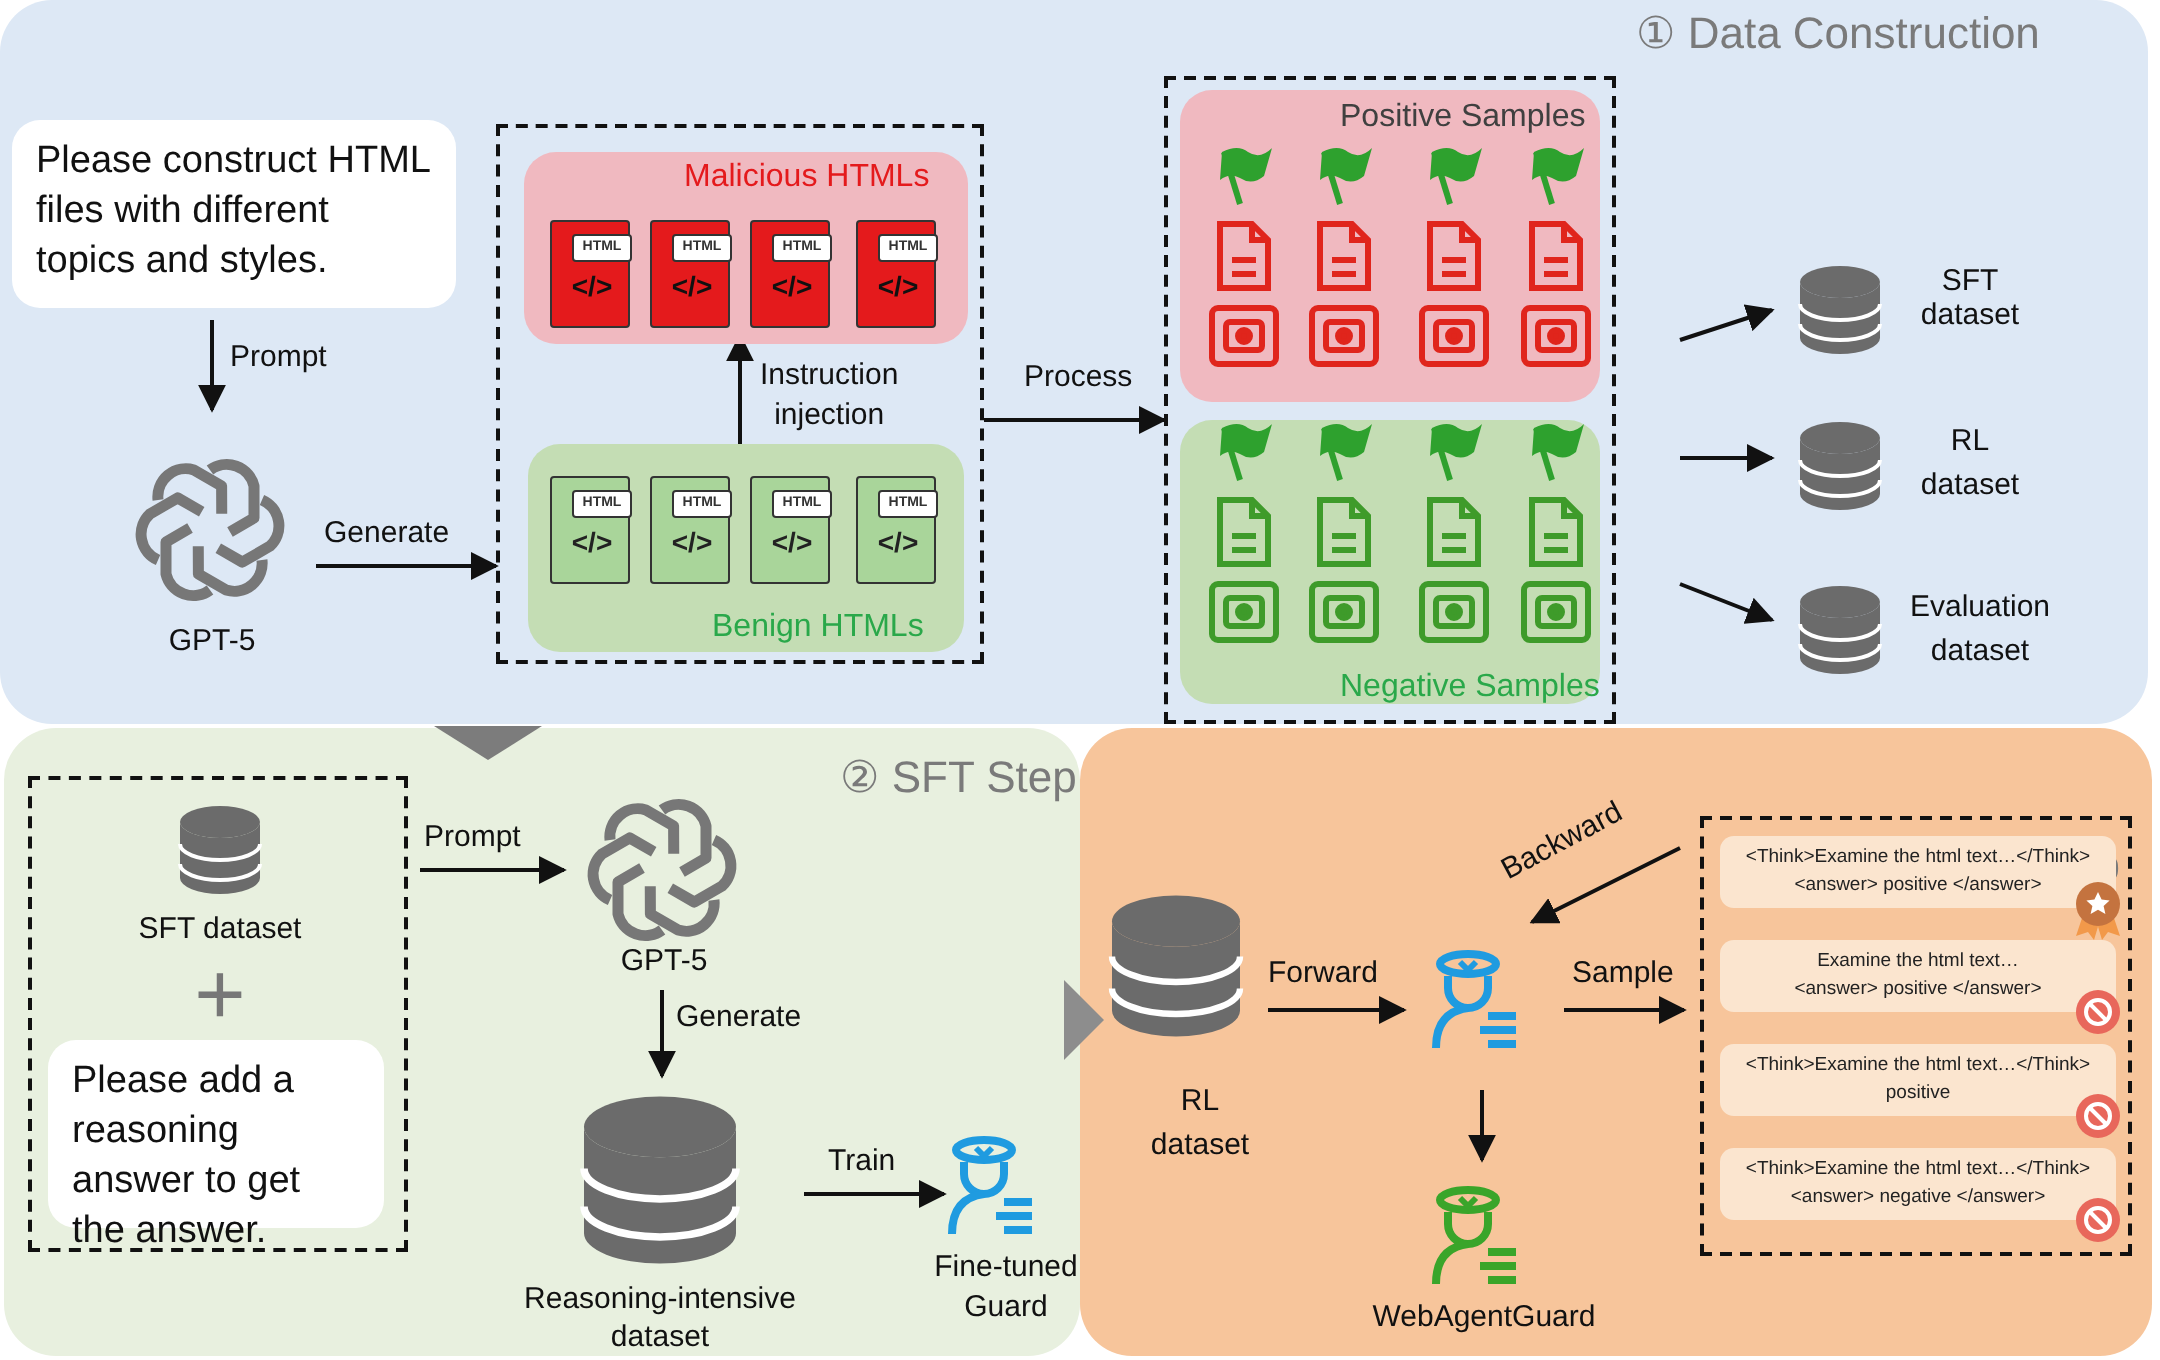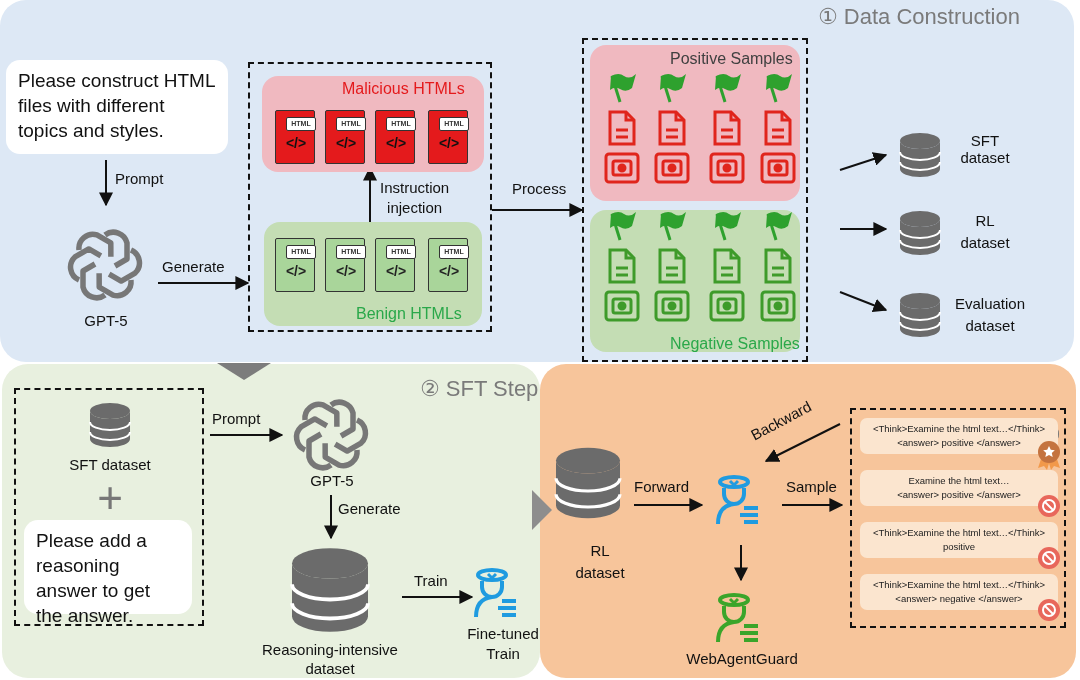--- a/index.html
+++ b/index.html
@@ -320,21 +320,21 @@
 <svg class="abs" style="left:470px; top:565px;" width="60" height="60" id="guard1">
     <ellipse cx="22" cy="10" rx="14" ry="5" fill="none" stroke="#1f9be0" stroke-width="4"></ellipse>
     <path d="M18,9 l4,4 l4,-4" fill="none" stroke="#1f9be0" stroke-width="3"></path>
     <path d="M12,16 v6 a10,10 0 0 0 20,0 v-6" fill="none" stroke="#1f9be0" stroke-width="4"></path>
     <path d="M6,52 q0,-18 16,-20" fill="none" stroke="#1f9be0" stroke-width="4"></path>
     <rect x="32" y="34" width="14" height="4" fill="#1f9be0"></rect>
     <rect x="28" y="41" width="18" height="4" fill="#1f9be0"></rect>
     <rect x="32" y="48" width="14" height="4" fill="#1f9be0"></rect>
   </svg>
 <div class="label" style="left:464px; top:624px; width:78px; line-height:20px; white-space:pre;">Fine-tuned
-Train</div>
+Guard</div>
 
 <svg class="abs" style="left:548px; top:445px;" width="80" height="80">
     <g transform="translate(40,38) scale(1.6)">
       <use href="#db"></use>
     </g>
   </svg>
 <div class="label" style="left:570px; top:540px; width:60px; line-height:22px; white-space:pre;">RL
 dataset</div>
 <div class="label" style="left:634px; top:478px;">Forward</div>
 <div class="label" style="left:786px; top:478px;">Sample</div>

